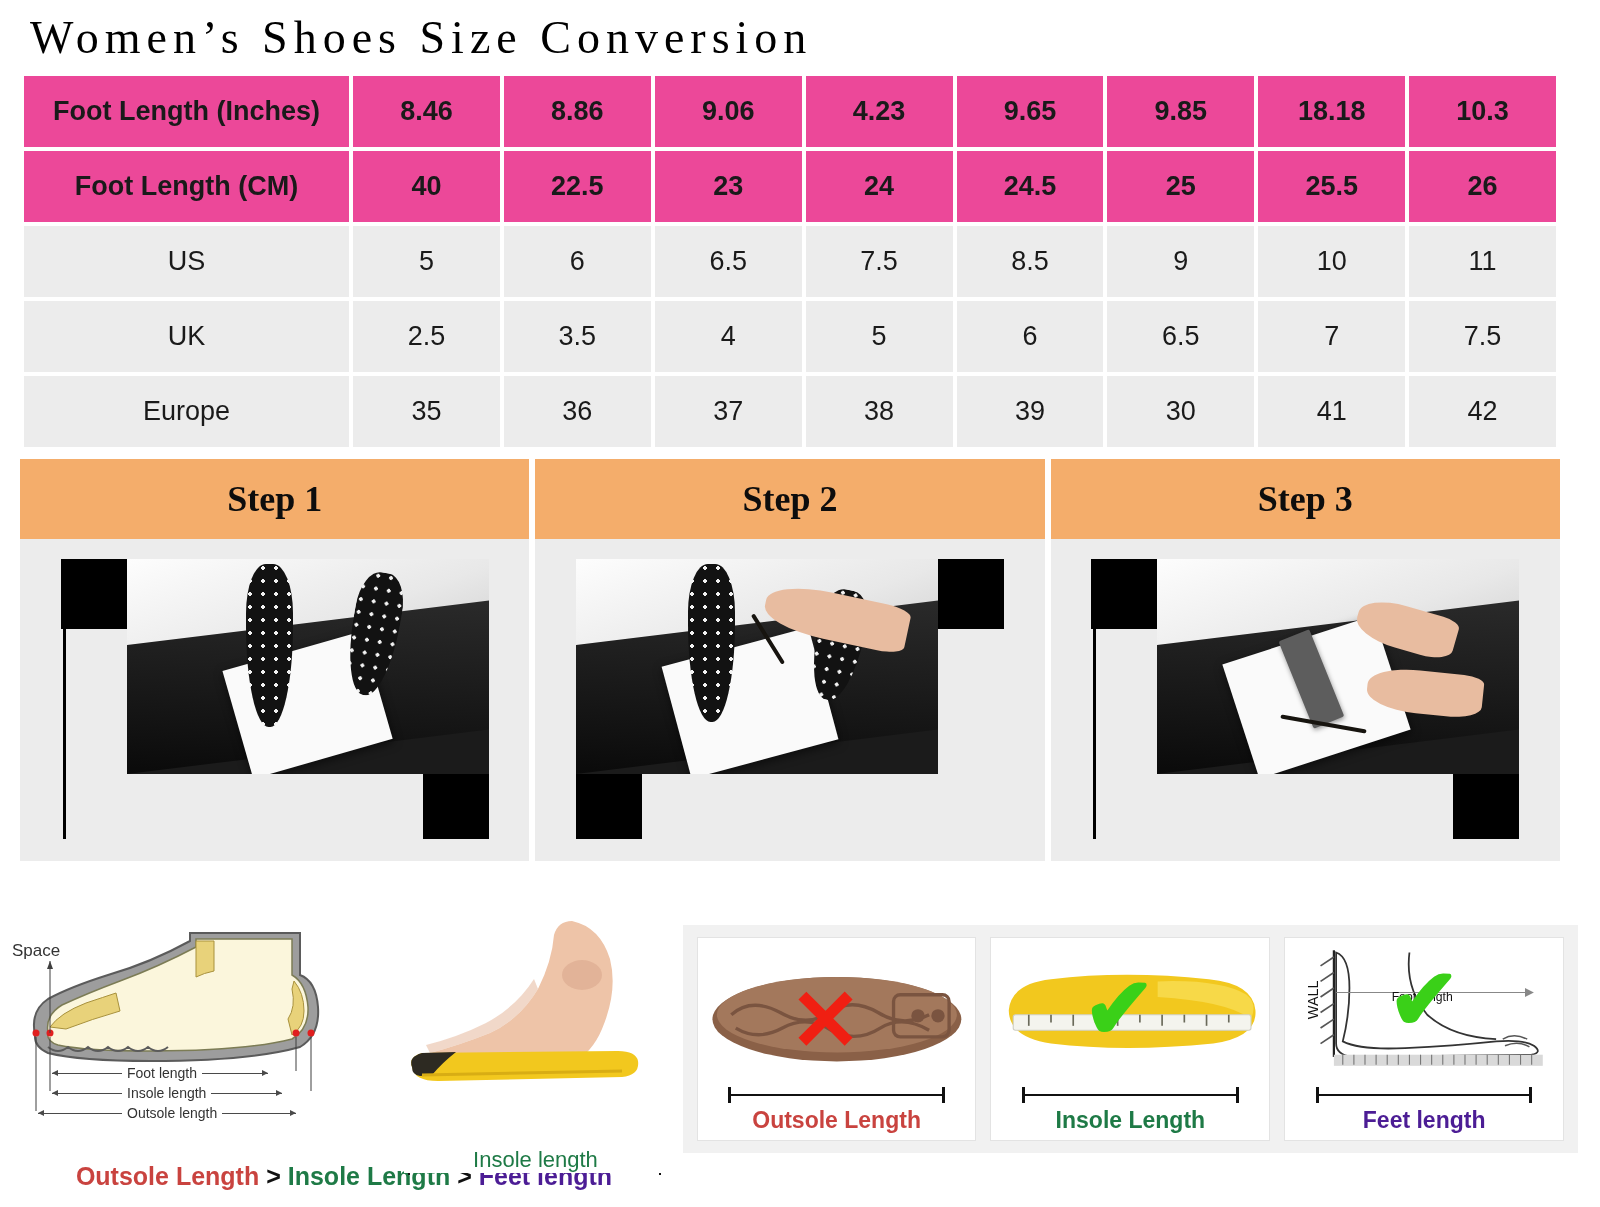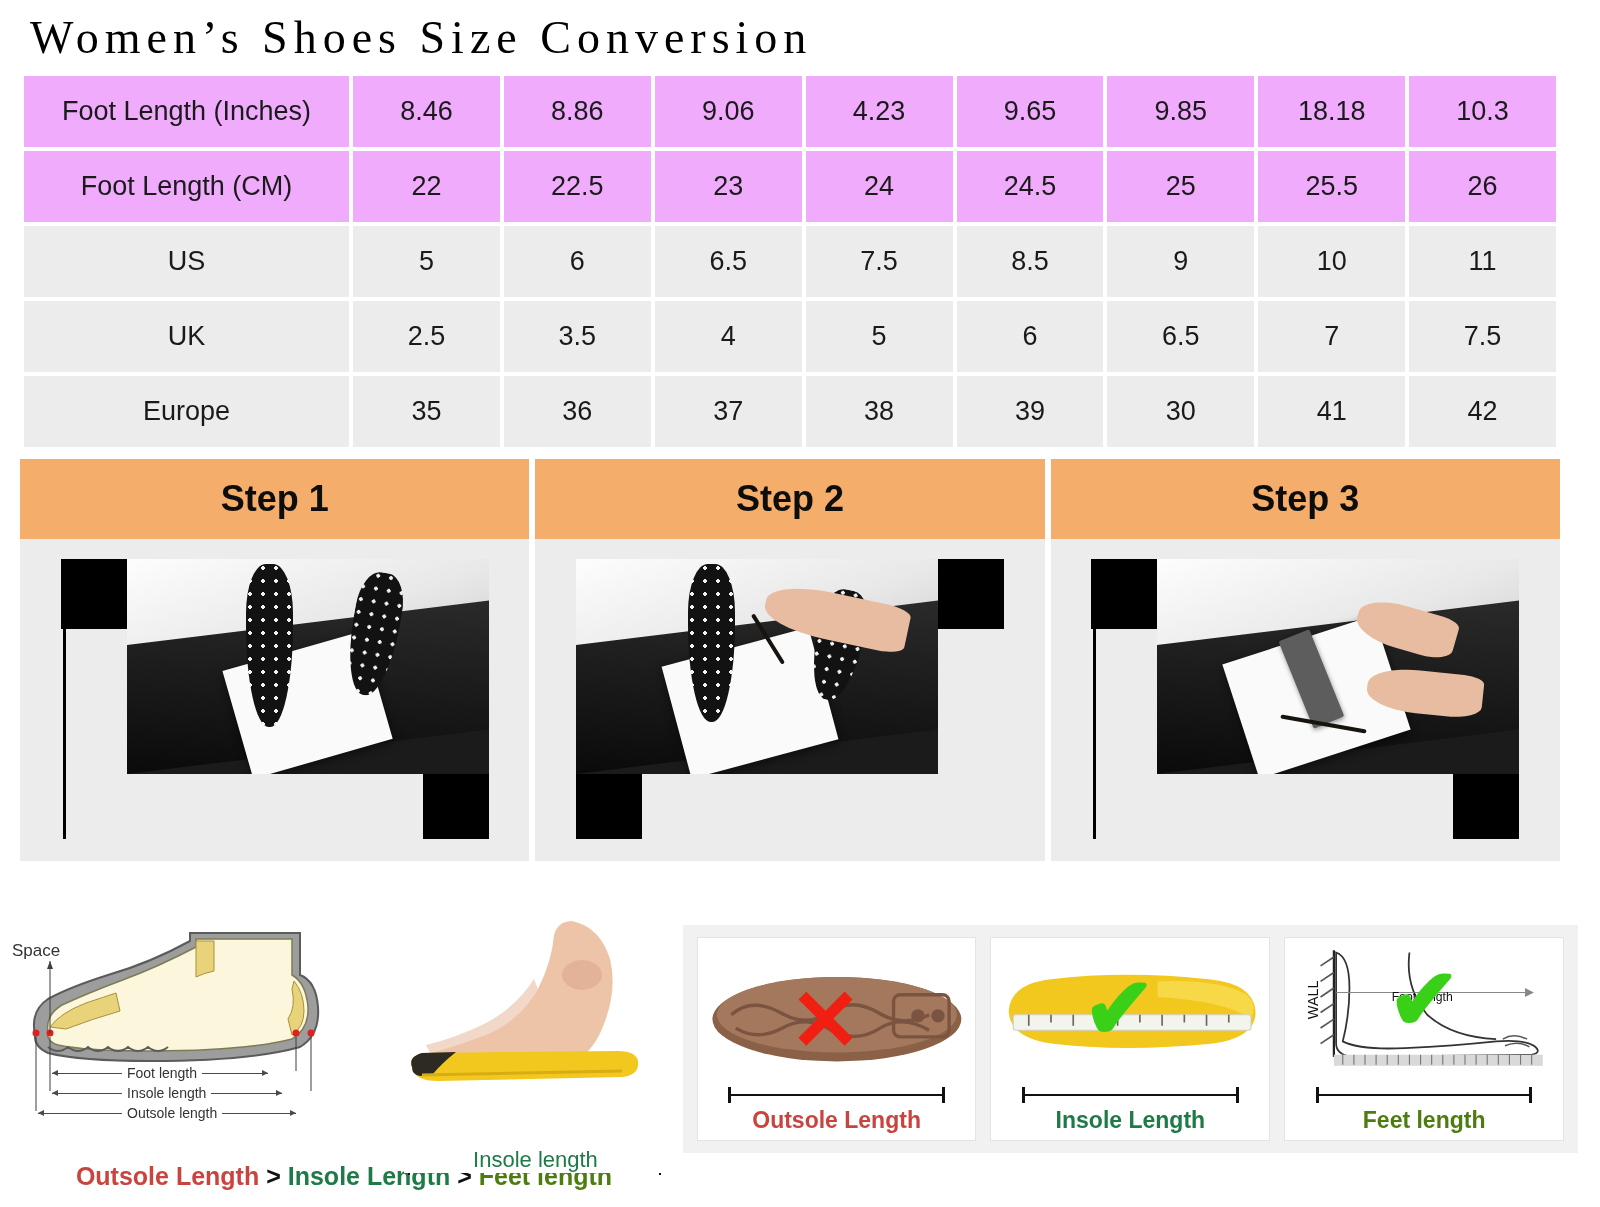--- a/index.html
+++ b/index.html
@@ -33,31 +33,31 @@
   .size-table td {
     text-align: center;
     vertical-align: middle;
     font-size: 27px;
     color: #1a1a1a;
     height: 71px;
     padding: 0 2px;
     white-space: nowrap;
   }
   .size-table td.rowlabel { width: 325px; }
-  .size-table tr.orange td { background: #f0abfc; }
+  .size-table tr.orange td { background: #ec4899; font-weight: bold; }
   .size-table tr.grey   td { background: #ececec; }
 
   
   .steps {
     margin: 8px 40px 0 20px;
     width: 1540px;
     display: flex;
     gap: 6px;
   }
-  .step-col { flex: 1 1 0; }
+  .step-col { flex: 1 1 0; font-family: Liberation Serif, serif; }
   .step-head {
     background: #f4ad6b;
     text-align: center;
     font-size: 36px;
     font-weight: bold;
     color: #0d0d0d;
     height: 80px;
     line-height: 80px;
   }
   .step-body {
@@ -168,21 +168,21 @@
   }
   .cc-bar:before, .cc-bar:after {
     content: ""; position: absolute; top: 0; width: 3px; height: 16px; background: #111;
   }
   .cc-bar:before { left: 0; } .cc-bar:after { right: 0; }
   .cc-bar span {
     position: absolute; left: 0; right: 0; top: 7px; height: 2px; background: #111;
   }
   .c-red   { color: #c9433f; }
   .c-green { color: #1e7a46; }
-  .c-blue  { color: #4d7c0f; }
+  .c-blue  { color: #4c1d95; }
 
   
   .mark { position: absolute; font-size: 86px; font-weight: bold; line-height: 1; }
   .mark-x { color: #f01f12; left: 46%; top: 26%; transform: translate(-50%,0); }
   .mark-v { color: #3ad018; left: 46%; top: 18%; transform: translate(-50%,0); }
 
   
   .diagram-label {
     position: absolute;
     font-size: 12px;
@@ -237,21 +237,21 @@
       <td>9.06</td>
       <td>4.23</td>
       <td>9.65</td>
       <td>9.85</td>
       <td>18.18</td>
       <td>10.3</td>
     </tr>
 
     <tr class="orange">
       <td class="rowlabel">Foot Length (CM)</td>
-      <td>22</td>
+      <td>40</td>
       <td>22.5</td>
       <td>23</td>
       <td>24</td>
       <td>24.5</td>
       <td>25</td>
       <td>25.5</td>
       <td>26</td>
     </tr>
 
     <tr class="grey">

